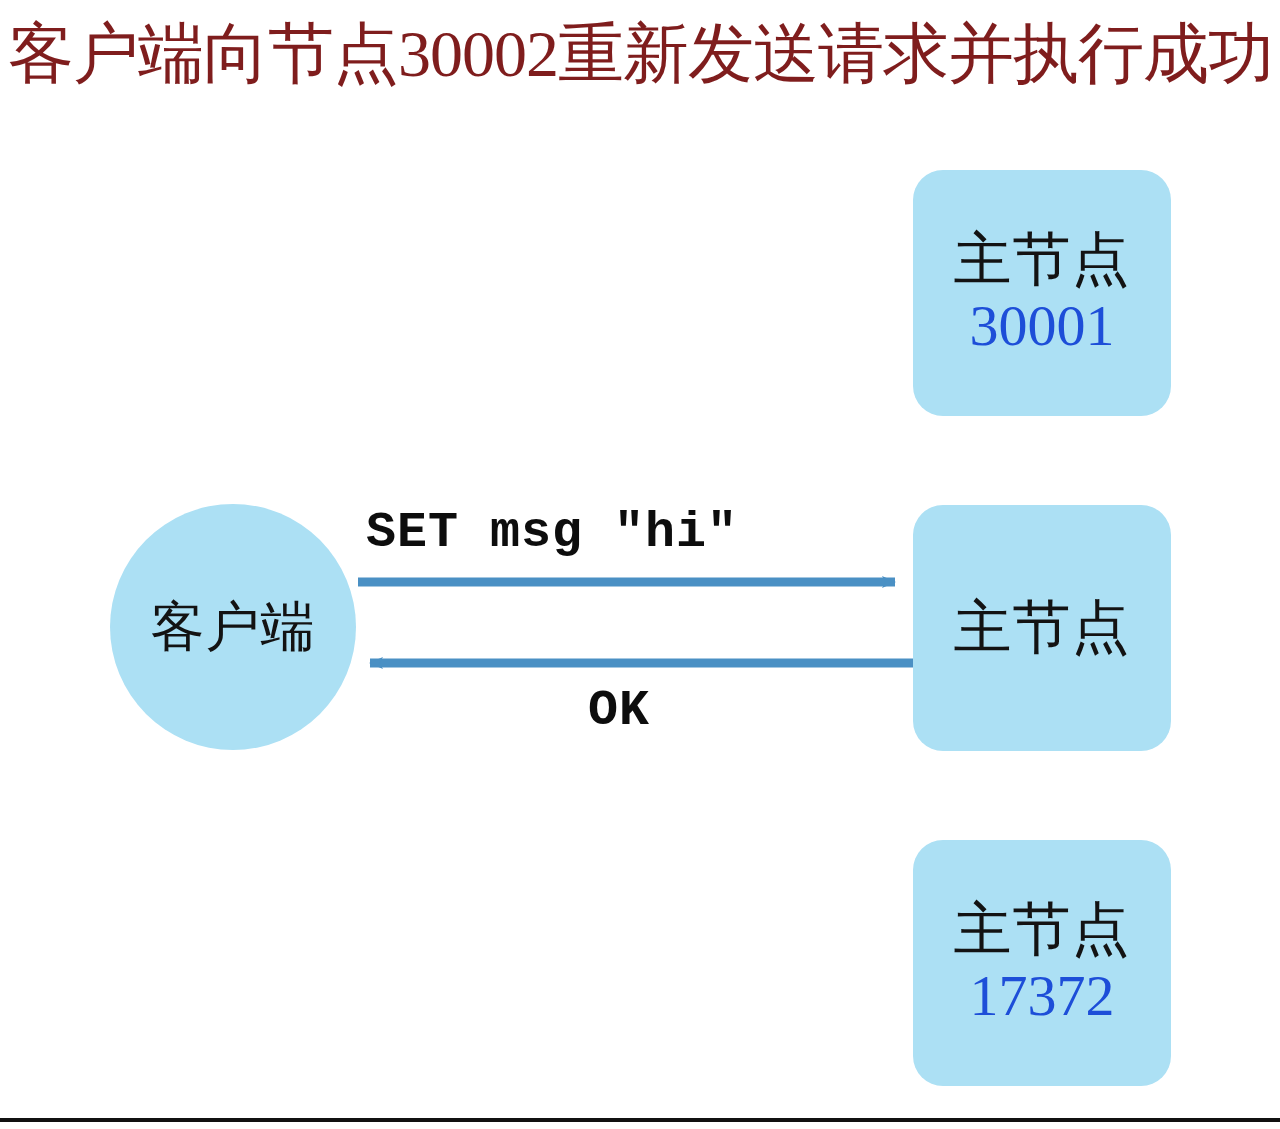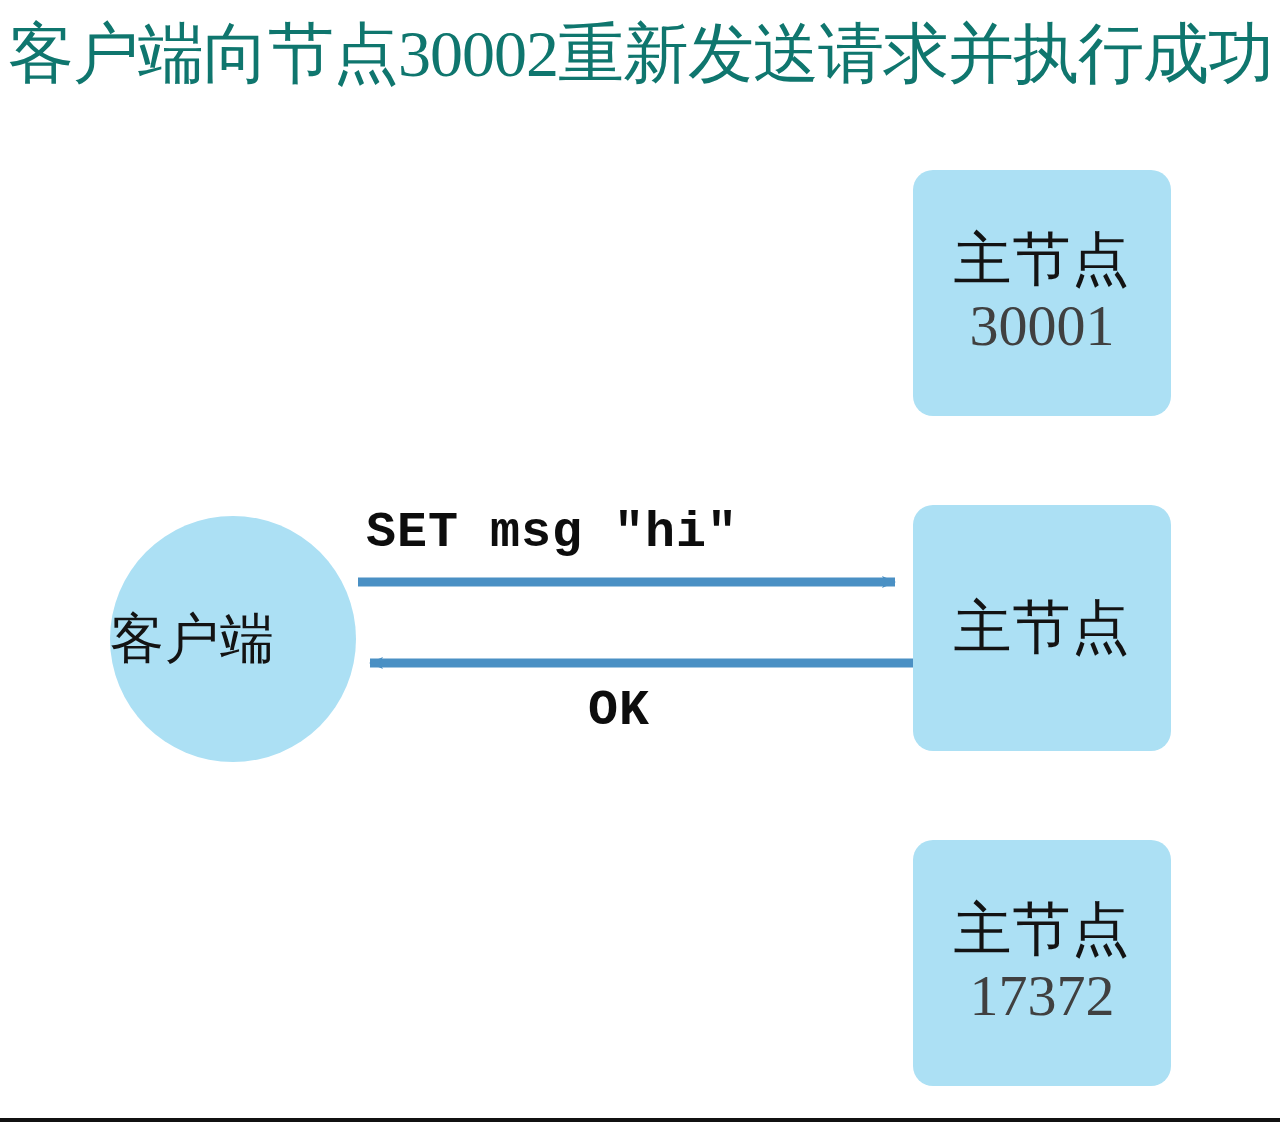--- a/index.html
+++ b/index.html
@@ -21,75 +21,76 @@
   
   #title {
     position: absolute;
     left: 8px;
     top: 14px;
     width: 1264px;
     font-family: "Liberation Serif", "DejaVu Serif", serif;
     font-size: 66px;
     line-height: 80px;
     font-weight: 400;
-    color: #0f766e;
+    color: #7f1d1d;
     letter-spacing: -1px;
     white-space: nowrap;
   }
 
   
   #diagram {
     position: absolute;
     left: 0;
     top: 0;
     width: 1280px;
     height: 1129px;
   }
 
   
   .node-box {
     position: absolute;
     background: #ace0f4;
-    border-radius: 20px;
+    border-radius: 30px;
     box-sizing: border-box;
     display: flex;
     flex-direction: column;
     align-items: center;
     justify-content: center;
   }
   .node-box .node-line1 {
     font-family: "Liberation Serif", "DejaVu Serif", serif;
     font-size: 58px;
     line-height: 66px;
     color: #131313;
     letter-spacing: 1px;
   }
   .node-box .node-line2 {
     font-family: "Liberation Serif", "DejaVu Serif", serif;
     font-size: 58px;
     line-height: 66px;
-    color: #404040;
+    color: #1d4ed8;
     letter-spacing: 0px;
   }
 
   #node-30001 { left: 913px; top: 170px;  width: 258px; height: 246px; }
   #node-30002 { left: 913px; top: 505px;  width: 258px; height: 246px; }
   #node-30003 { left: 913px; top: 840px;  width: 258px; height: 246px; }
 
   
   #client-node {
     position: absolute;
     left: 110px;
-    top: 516px;
+    top: 504px;
     width: 246px;
     height: 246px;
     background: #ace0f4;
     border-radius: 50%;
     display: flex;
     align-items: center;
+    justify-content: center;
   }
   #client-node .client-label {
     font-family: "Liberation Serif", "DejaVu Serif", serif;
     font-size: 54px;
     line-height: 60px;
     color: #131313;
     letter-spacing: 1px;
   }
 
   

